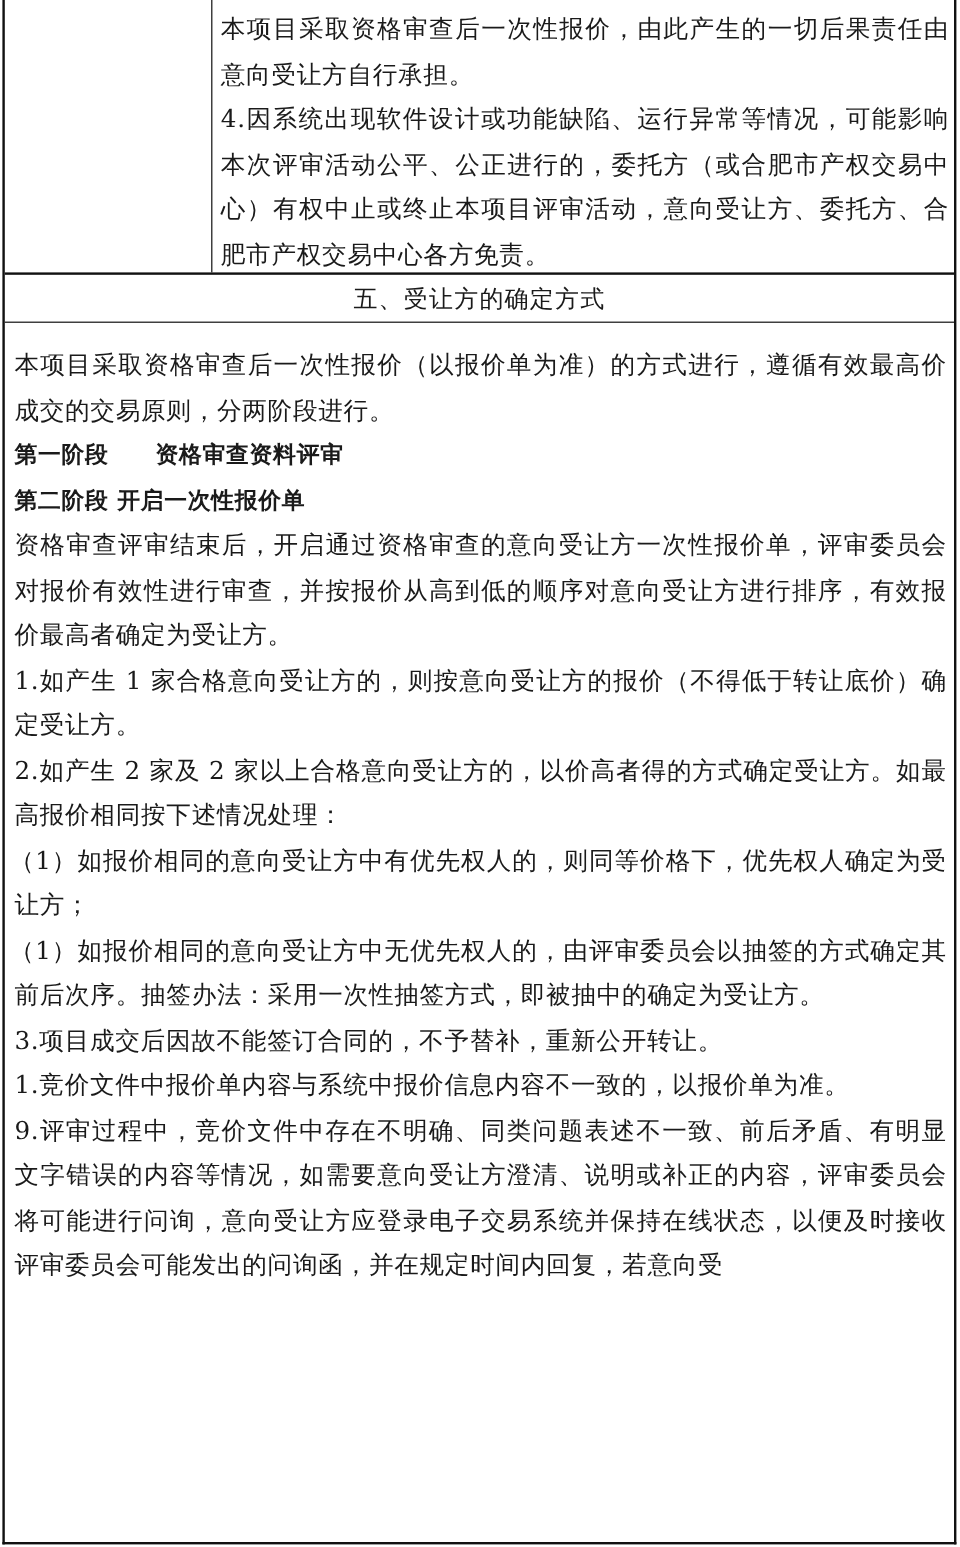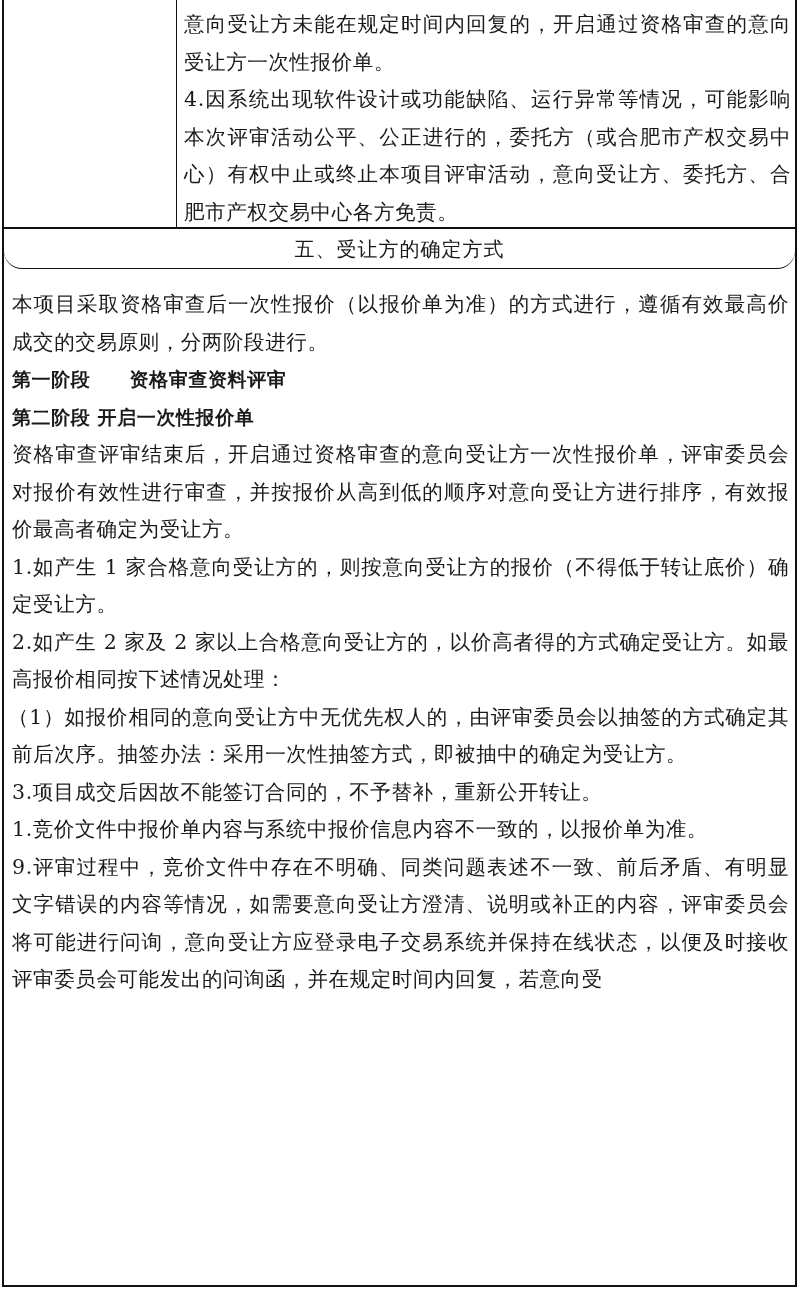--- a/index.html
+++ b/index.html
@@ -9,48 +9,49 @@
          border-left: 2px solid #111; border-right: 2px solid #111; border-bottom: 2px solid #111;
          box-sizing: border-box; }
   .row-top { position: absolute; left: 0; top: 0; width: 100%; height: 229px;
              border-bottom: 2px solid #111; box-sizing: border-box; }
   .cell-left { position: absolute; left: 0; top: 0; width: 173px; height: 100%;
                border-right: 1px solid #111; box-sizing: border-box; }
   .cell-right { position: absolute; left: 174px; top: 0; right: 0; height: 100%;
                 padding: 6px 4px 0 6px; box-sizing: border-box; }
   .row-head { position: absolute; left: 0; top: 229px; width: 100%; height: 40px;
               border-bottom: 1px solid #111; box-sizing: border-box;
-              text-align: center; font-size: 20px; line-height: 40px; letter-spacing: 1px; border-radius: 18px; }
+              text-align: center; font-size: 20px; line-height: 40px; letter-spacing: 1px; }
   .row-body { position: absolute; left: 0; top: 270px; width: 100%; padding: 16px 6px 0 8px;
               box-sizing: border-box; }
   p { margin: 0; font-size: 20.5px; line-height: 37.5px; letter-spacing: 0.6px; text-align: justify; }
   .cell-right p { font-size: 20.5px; }
   .center { text-align: left; font-weight: bold; font-family: "DejaVu Sans", "Liberation Sans", sans-serif; font-size: 19px; }
   .bold { font-weight: bold; font-family: "DejaVu Sans", "Liberation Sans", sans-serif; font-size: 19px; }
   .indent-item { text-indent: -4px; }
 </style>
 </head>
 <body>
 
 <div class="doc">
   <div class="row-top">
     <div class="cell-left"></div>
     <div class="cell-right">
-      <p>意向受让方未能在规定时间内回复的，开启通过资格审查的意向受让方一次性报价单。</p>
+      <p>本项目采取资格审查后一次性报价，由此产生的一切后果责任由意向受让方自行承担。</p>
       <p>4.因系统出现软件设计或功能缺陷、运行异常等情况，可能影响本次评审活动公平、公正进行的，委托方（或合肥市产权交易中心）有权中止或终止本项目评审活动，意向受让方、委托方、合肥市产权交易中心各方免责。</p>
     </div>
   </div>
 
   <div class="row-head">五、受让方的确定方式</div>
 
   <div class="row-body">
     <p>本项目采取资格审查后一次性报价（以报价单为准）的方式进行，遵循有效最高价成交的交易原则，分两阶段进行。</p>
     <p class="center">第一阶段　　资格审查资料评审</p>
     <p class="center">第二阶段 开启一次性报价单</p>
     <p>资格审查评审结束后，开启通过资格审查的意向受让方一次性报价单，评审委员会对报价有效性进行审查，并按报价从高到低的顺序对意向受让方进行排序，有效报价最高者确定为受让方。</p>
     <p>1.如产生 1 家合格意向受让方的，则按意向受让方的报价（不得低于转让底价）确定受让方。</p>
     <p>2.如产生 2 家及 2 家以上合格意向受让方的，以价高者得的方式确定受让方。如最高报价相同按下述情况处理：</p>
+    <p class="indent-item">（1）如报价相同的意向受让方中有优先权人的，则同等价格下，优先权人确定为受让方；</p>
     <p class="indent-item">（1）如报价相同的意向受让方中无优先权人的，由评审委员会以抽签的方式确定其前后次序。抽签办法：采用一次性抽签方式，即被抽中的确定为受让方。</p>
     <p>3.项目成交后因故不能签订合同的，不予替补，重新公开转让。</p>
     <p>1.竞价文件中报价单内容与系统中报价信息内容不一致的，以报价单为准。</p>
     <p>9.评审过程中，竞价文件中存在不明确、同类问题表述不一致、前后矛盾、有明显文字错误的内容等情况，如需要意向受让方澄清、说明或补正的内容，评审委员会将可能进行问询，意向受让方应登录电子交易系统并保持在线状态，以便及时接收评审委员会可能发出的问询函，并在规定时间内回复，若意向受</p>
   </div>
 </div>
 
 </body></html>

